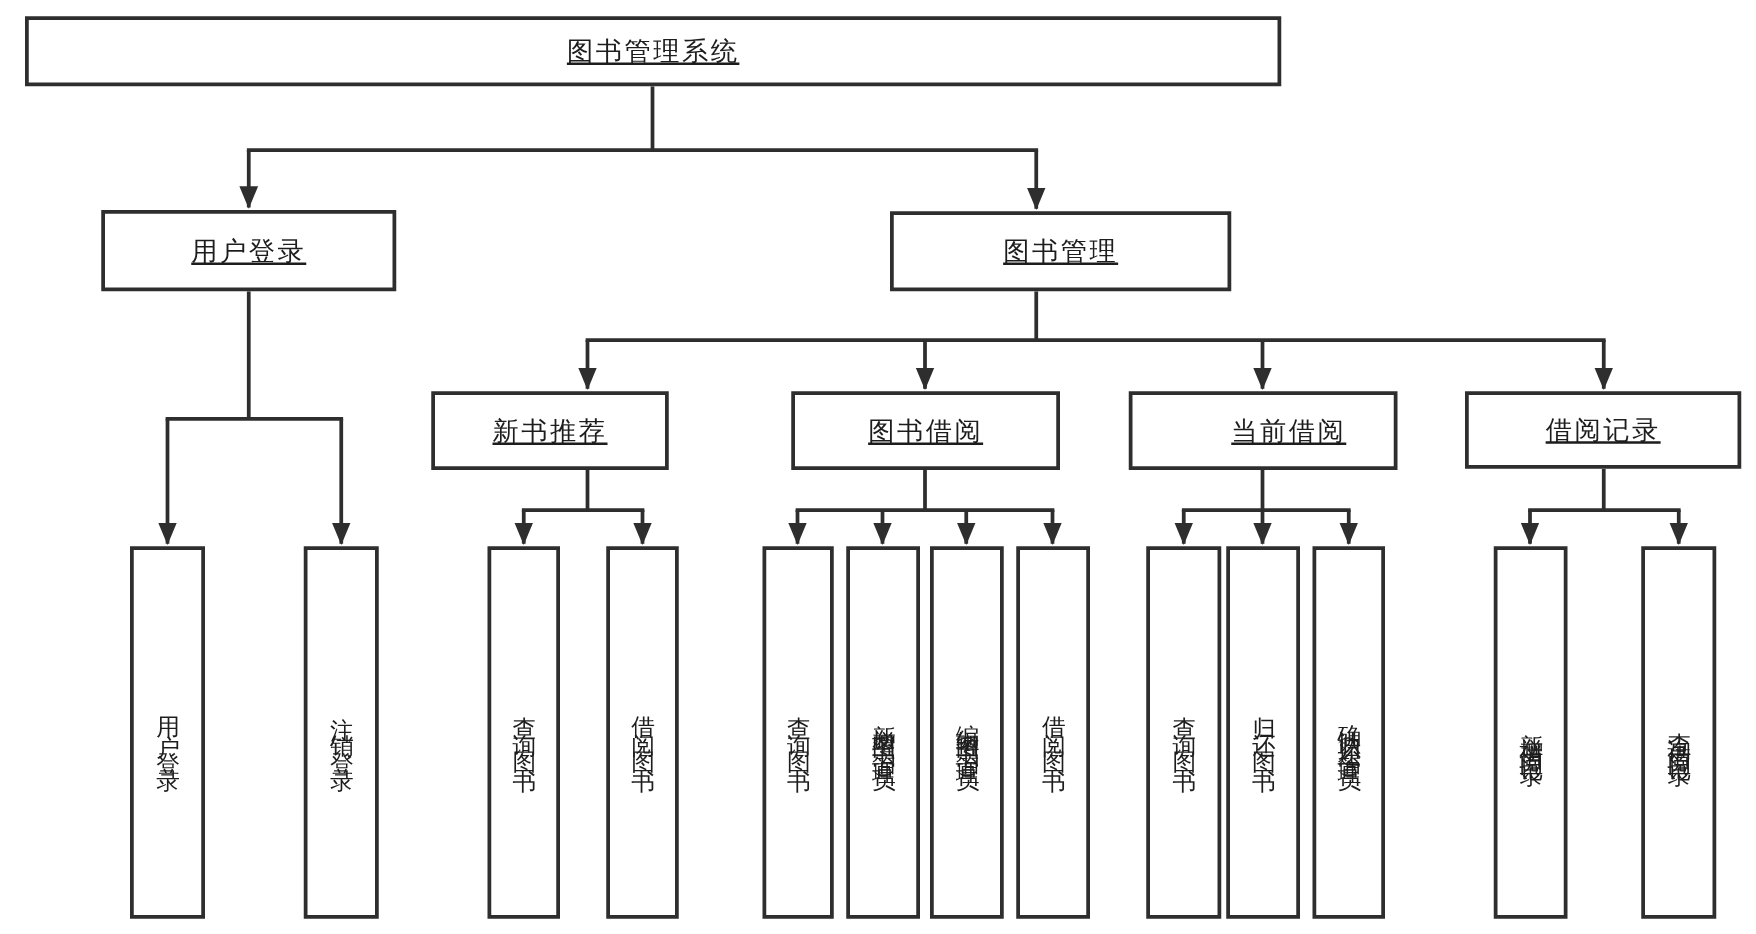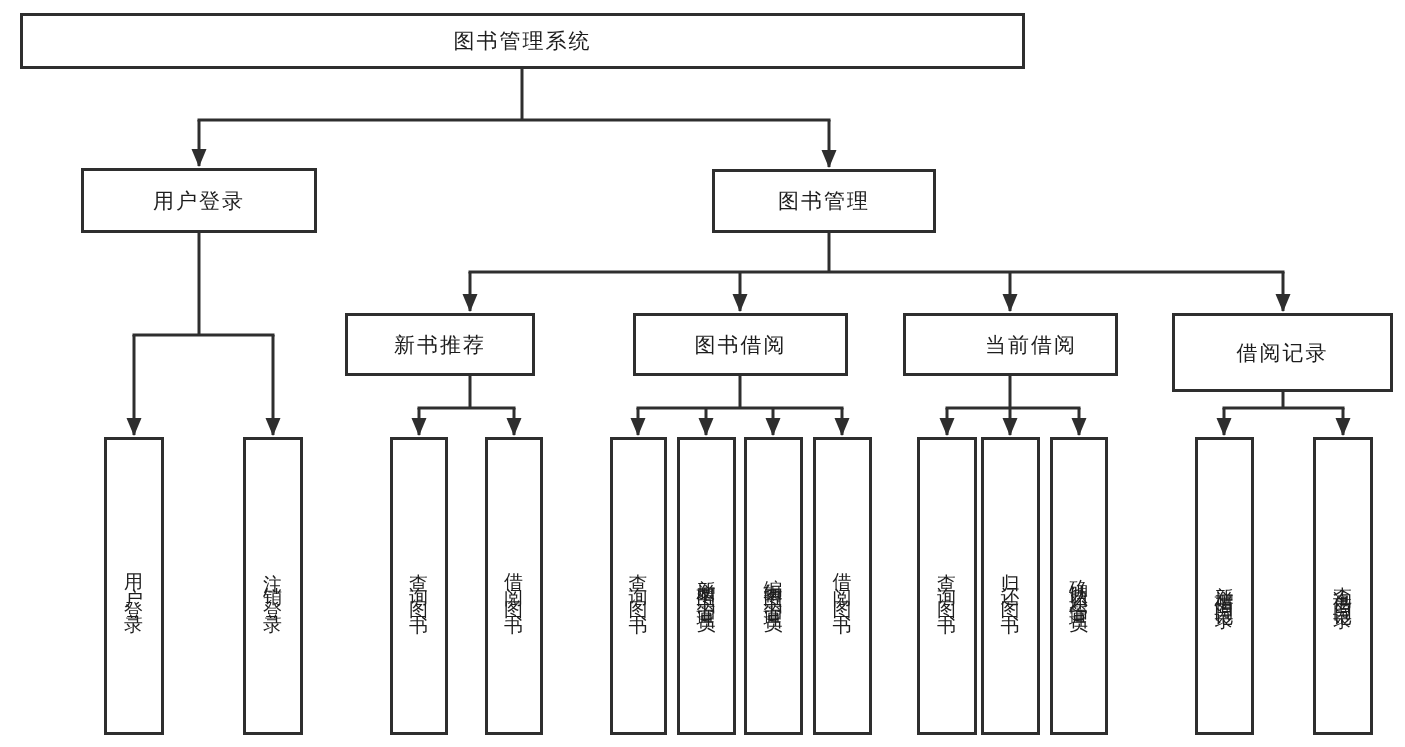--- a/index.html
+++ b/index.html
@@ -6,21 +6,21 @@
   .stage{
     position:relative;width:1405px;height:747px;background:#ffffff;
     font-family:"Liberation Sans",sans-serif;overflow:hidden;
   }
   .wires{position:absolute;left:0;top:0;width:1405px;height:747px;}
   .node{
     position:absolute;background:#ffffff;border:3px solid #2e2e2e;
     box-sizing:border-box;display:flex;align-items:center;justify-content:center;
     color:#1d1d1d;
   }
-  .h{font-size:21px;letter-spacing:2px;white-space:nowrap;}
+  .h{font-size:21px;letter-spacing:2px;white-space:nowrap;text-decoration:underline;}
   .v{
     writing-mode:vertical-rl;text-orientation:mixed;
     font-size:19px;letter-spacing:14px;line-height:1;
   }
   .v.long{letter-spacing:5px;}
   .watermark{
     position:absolute;right:5px;bottom:4px;
     font-size:21px;color:#c6c6c6;letter-spacing:1px;white-space:nowrap;
   }
 </style>
@@ -75,26 +75,26 @@
       <line x1="1283" y1="375" x2="1283" y2="408"></line>
       <line x1="1224" y1="408" x2="1343" y2="408" stroke-linecap="square"></line>
       <line x1="1224" y1="408" x2="1224" y2="435" marker-end="url(#arrow)"></line>
       <line x1="1343" y1="408" x2="1343" y2="435" marker-end="url(#arrow)"></line>
     </g>
   </svg>
 
   <div class="node h" style="left:20px;top:13px;width:1005px;height:56px;">图书管理系统</div>
 
   <div class="node h" style="left:81px;top:168px;width:236px;height:65px;">用户登录</div>
-  <div class="node h" style="left:712px;top:169px;width:224px;height:64px;">图书管理</div>
+  <div class="node h" style="left:712px;top:169px;width:273px;height:64px;">图书管理</div>
 
   <div class="node h" style="left:345px;top:313px;width:190px;height:63px;">新书推荐</div>
   <div class="node h" style="left:633px;top:313px;width:215px;height:63px;text-align:right;">图书借阅</div>
   <div class="node h" style="left:903px;top:313px;width:215px;height:63px;padding-left:41px;">当前借阅</div>
-  <div class="node h" style="left:1172px;top:313px;width:221px;height:79px;">借阅记录</div>
+  <div class="node h" style="left:1172px;top:313px;width:221px;height:62px;">借阅记录</div>
 
   <div class="node v" style="left:104px;top:437px;width:60px;height:298px;">用户登录</div>
   <div class="node v" style="left:243px;top:437px;width:60px;height:298px;">注销登录</div>
 
   <div class="node v" style="left:390px;top:437px;width:58px;height:298px;">查询图书</div>
   <div class="node v" style="left:485px;top:437px;width:58px;height:298px;">借阅图书</div>
 
   <div class="node v" style="left:610px;top:437px;width:57px;height:298px;">查询图书</div>
   <div class="node v long" style="left:677px;top:437px;width:59px;height:298px;">新增图书（管理员）</div>
   <div class="node v long" style="left:744px;top:437px;width:59px;height:298px;">编辑图书（管理员）</div>

